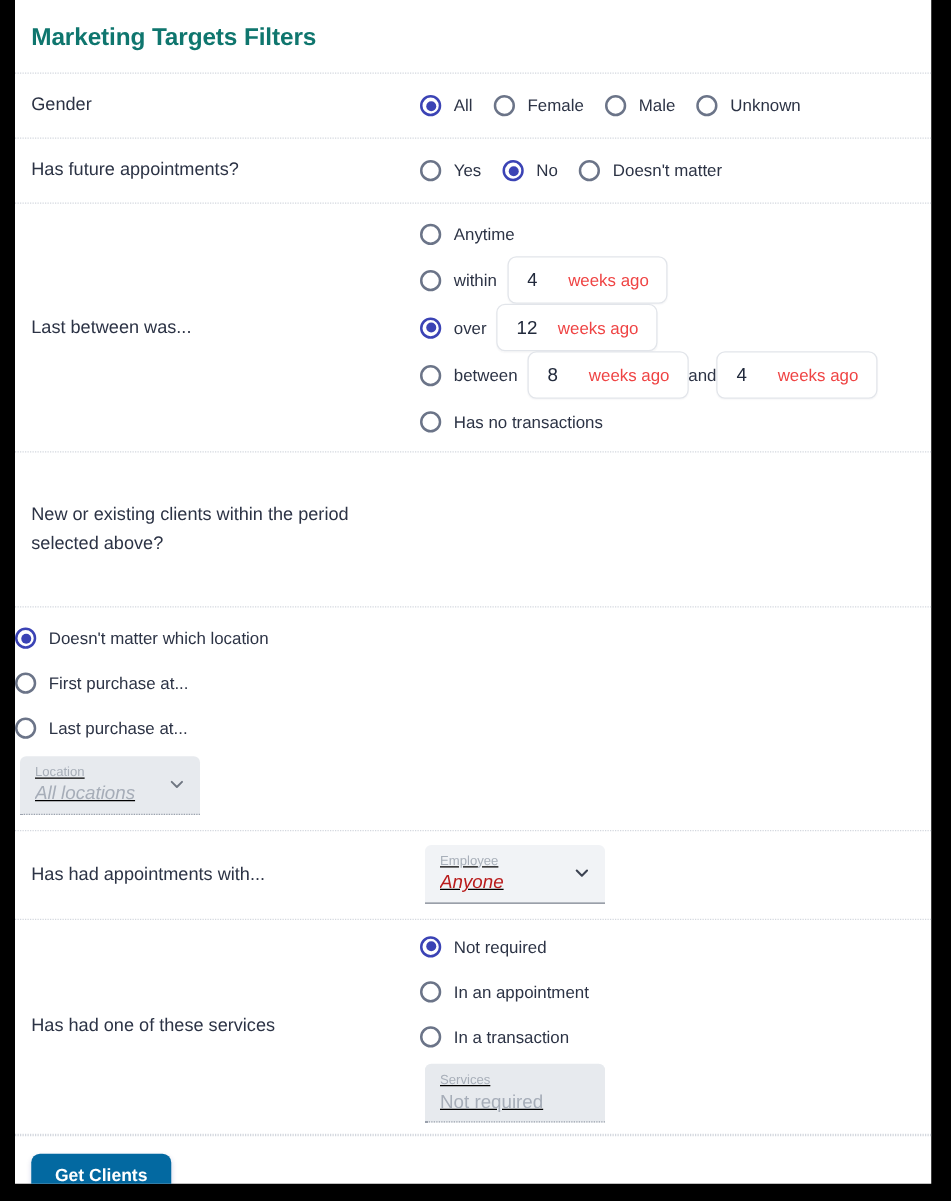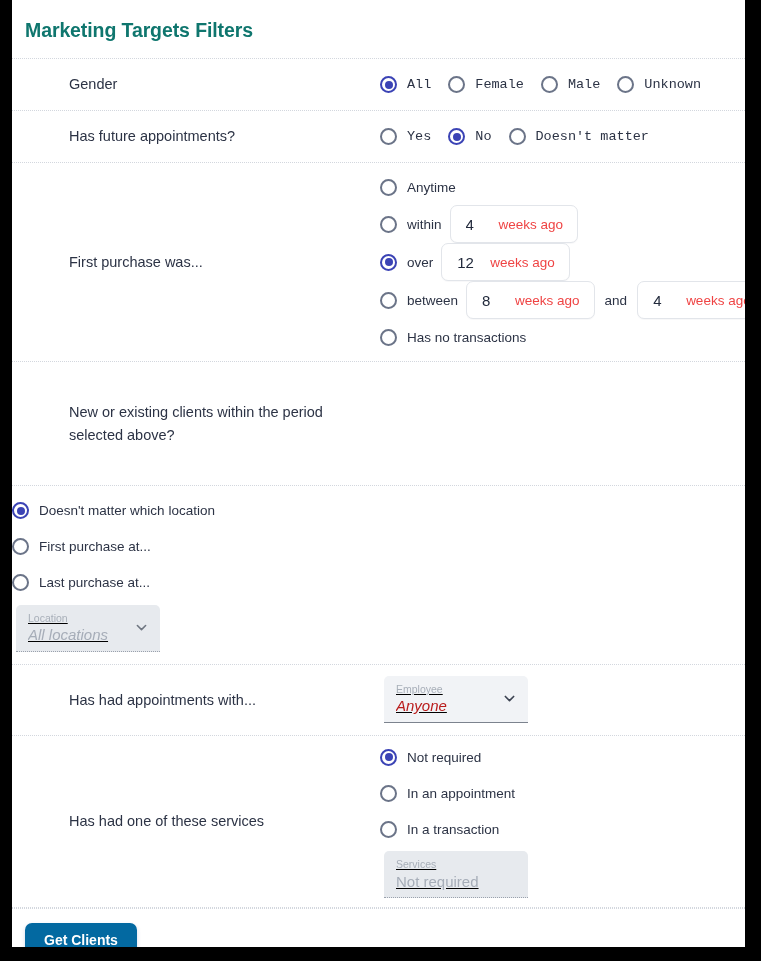--- a/index.html
+++ b/index.html
@@ -27,21 +27,20 @@
   }
   .row:last-of-type { border-bottom: none; }
   .row .label {
     width: 324px;
     flex: 0 0 324px;
     padding-left: 13px;
     padding-right: 12px;
     font-size: 14.5px;
     color: #2c3345;
     line-height: 1.55;
-    margin-left: 44px;
   }
   .row .controls {
     flex: 1 1 auto;
     padding: 0;
   }
 
   
   #title-row {
     border-bottom: 1px dotted #d3d7de;
     padding: 19px 13px 16px 13px;
@@ -51,21 +50,20 @@
     font-weight: bold;
     color: #0f766e;
     letter-spacing: -0.1px;
   }
 
   
   .radio-group-inline {
     display: flex;
     align-items: center;
     gap: 0;
-    font-family: Liberation Mono, monospace;
   }
   .radio-group-stack {
     display: flex;
     flex-direction: column;
     gap: 0;
   }
   .radio-opt {
     display: flex;
     align-items: center;
     cursor: pointer;
@@ -107,21 +105,21 @@
   }
   .prefix {
     font-size: 13.5px;
     color: #2c3345;
     margin-right: 8px;
     white-space: nowrap;
   }
   .conj {
     font-size: 13.5px;
     color: #2c3345;
-    margin: 0 10px;
+    margin: 0 0;
     white-space: nowrap;
   }
   .numbox {
     display: flex;
     align-items: center;
     border: 1px solid #e2e5ea;
     border-radius: 7px;
     background: #fff;
     height: 38px;
     padding: 0 14px 0 0;
@@ -258,21 +256,21 @@
         </div>
         <div class="radio-opt">
           <span class="rb"></span>
           <span class="rb-label">Doesn't matter</span>
         </div>
       </div>
     </div>
   </div>
 
   <div class="row" style="min-height:199px">
-    <div class="label">First purchase was...</div>
+    <div class="label">Last between was...</div>
     <div class="controls">
       <div class="radio-group-stack">
 
         <div class="radio-opt">
           <span class="rb"></span>
           <span class="rb-label">Anytime</span>
         </div>
 
         <div class="inline-line">
           <span class="rb"></span>

